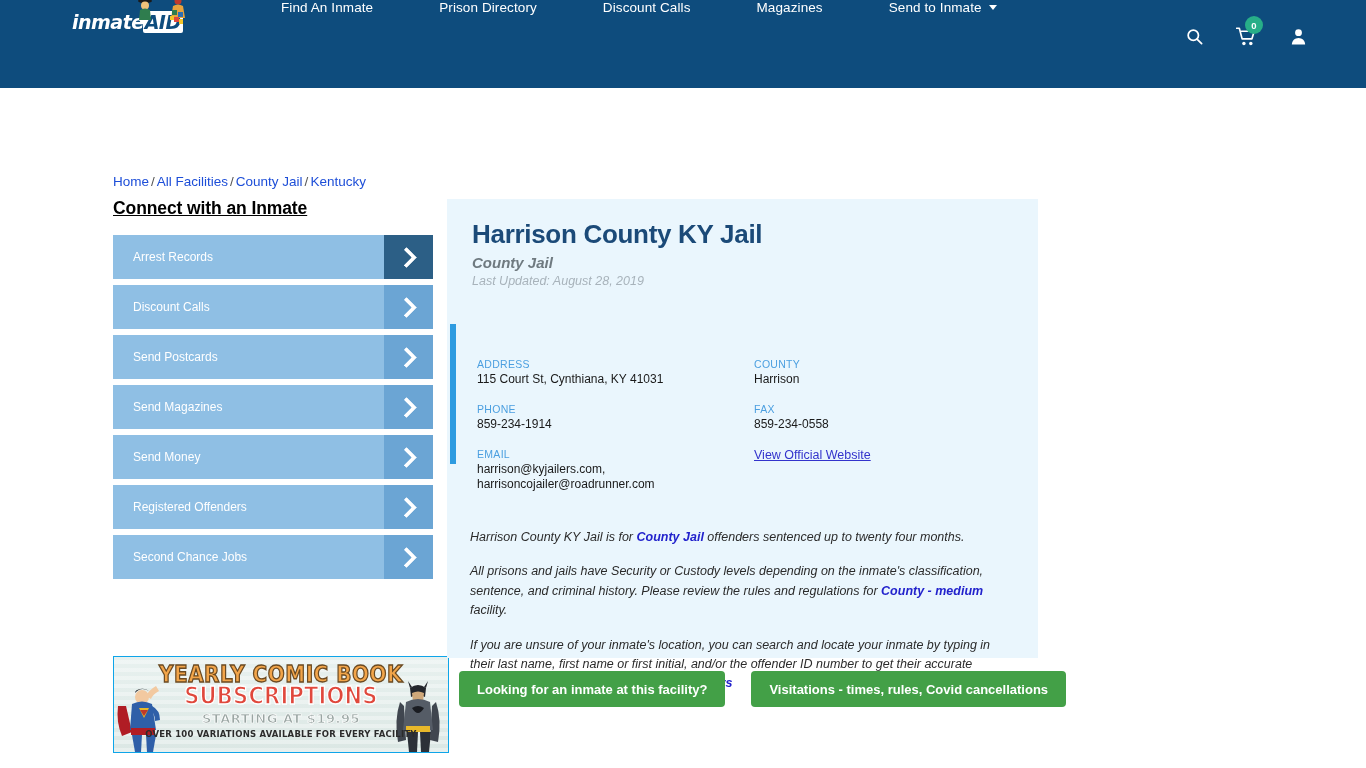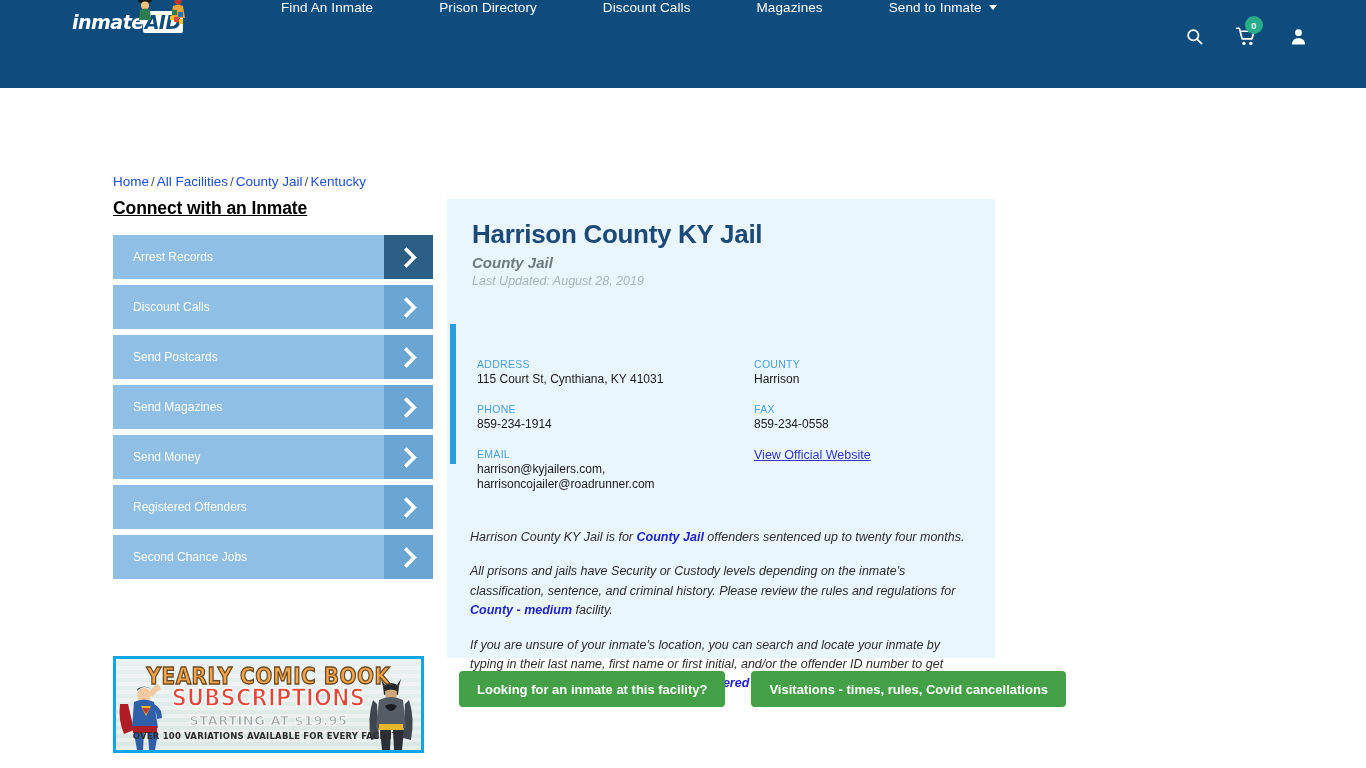--- a/index.html
+++ b/index.html
@@ -172,24 +172,24 @@
     transform: rotate(45deg);
     margin-left: -4px;
     border-radius: 1px;
   }
 
   
   .ad-banner {
     position: absolute;
     left: 113px;
     top: 568px;
-    width: 311px;
+    width: 336px;
     height: 97px;
     background: #1d4ed8;
-    border: 3px solid #0ea5e9;
+    border: 1px solid #0ea5e9;
     overflow: hidden;
     cursor: pointer;
   }
   .ad-inner {
     position: relative;
     width: 100%; height: 100%;
     background:
       repeating-linear-gradient(0deg, rgba(255,255,255,.35) 0 4px, rgba(0,0,0,0) 4px 8px),
       linear-gradient(180deg,#e8f1ef 0%,#dbe7e4 100%);
   }
@@ -232,21 +232,21 @@
   }
   .hero-left, .hero-right { position: absolute; bottom: 0; }
   .hero-left { left: 2px; }
   .hero-right { right: 2px; }
 
   
   .main-panel {
     position: absolute;
     left: 447px;
     top: 111px;
-    width: 548px;
+    width: 591px;
     height: 459px;
     background: #eaf6fd;
   }
   .facility-name {
     margin: 0;
     padding: 20px 0 0 25px;
     font-size: 26px;
     font-weight: 700;
     color: #1b4a78;
     letter-spacing: -0.3px;

